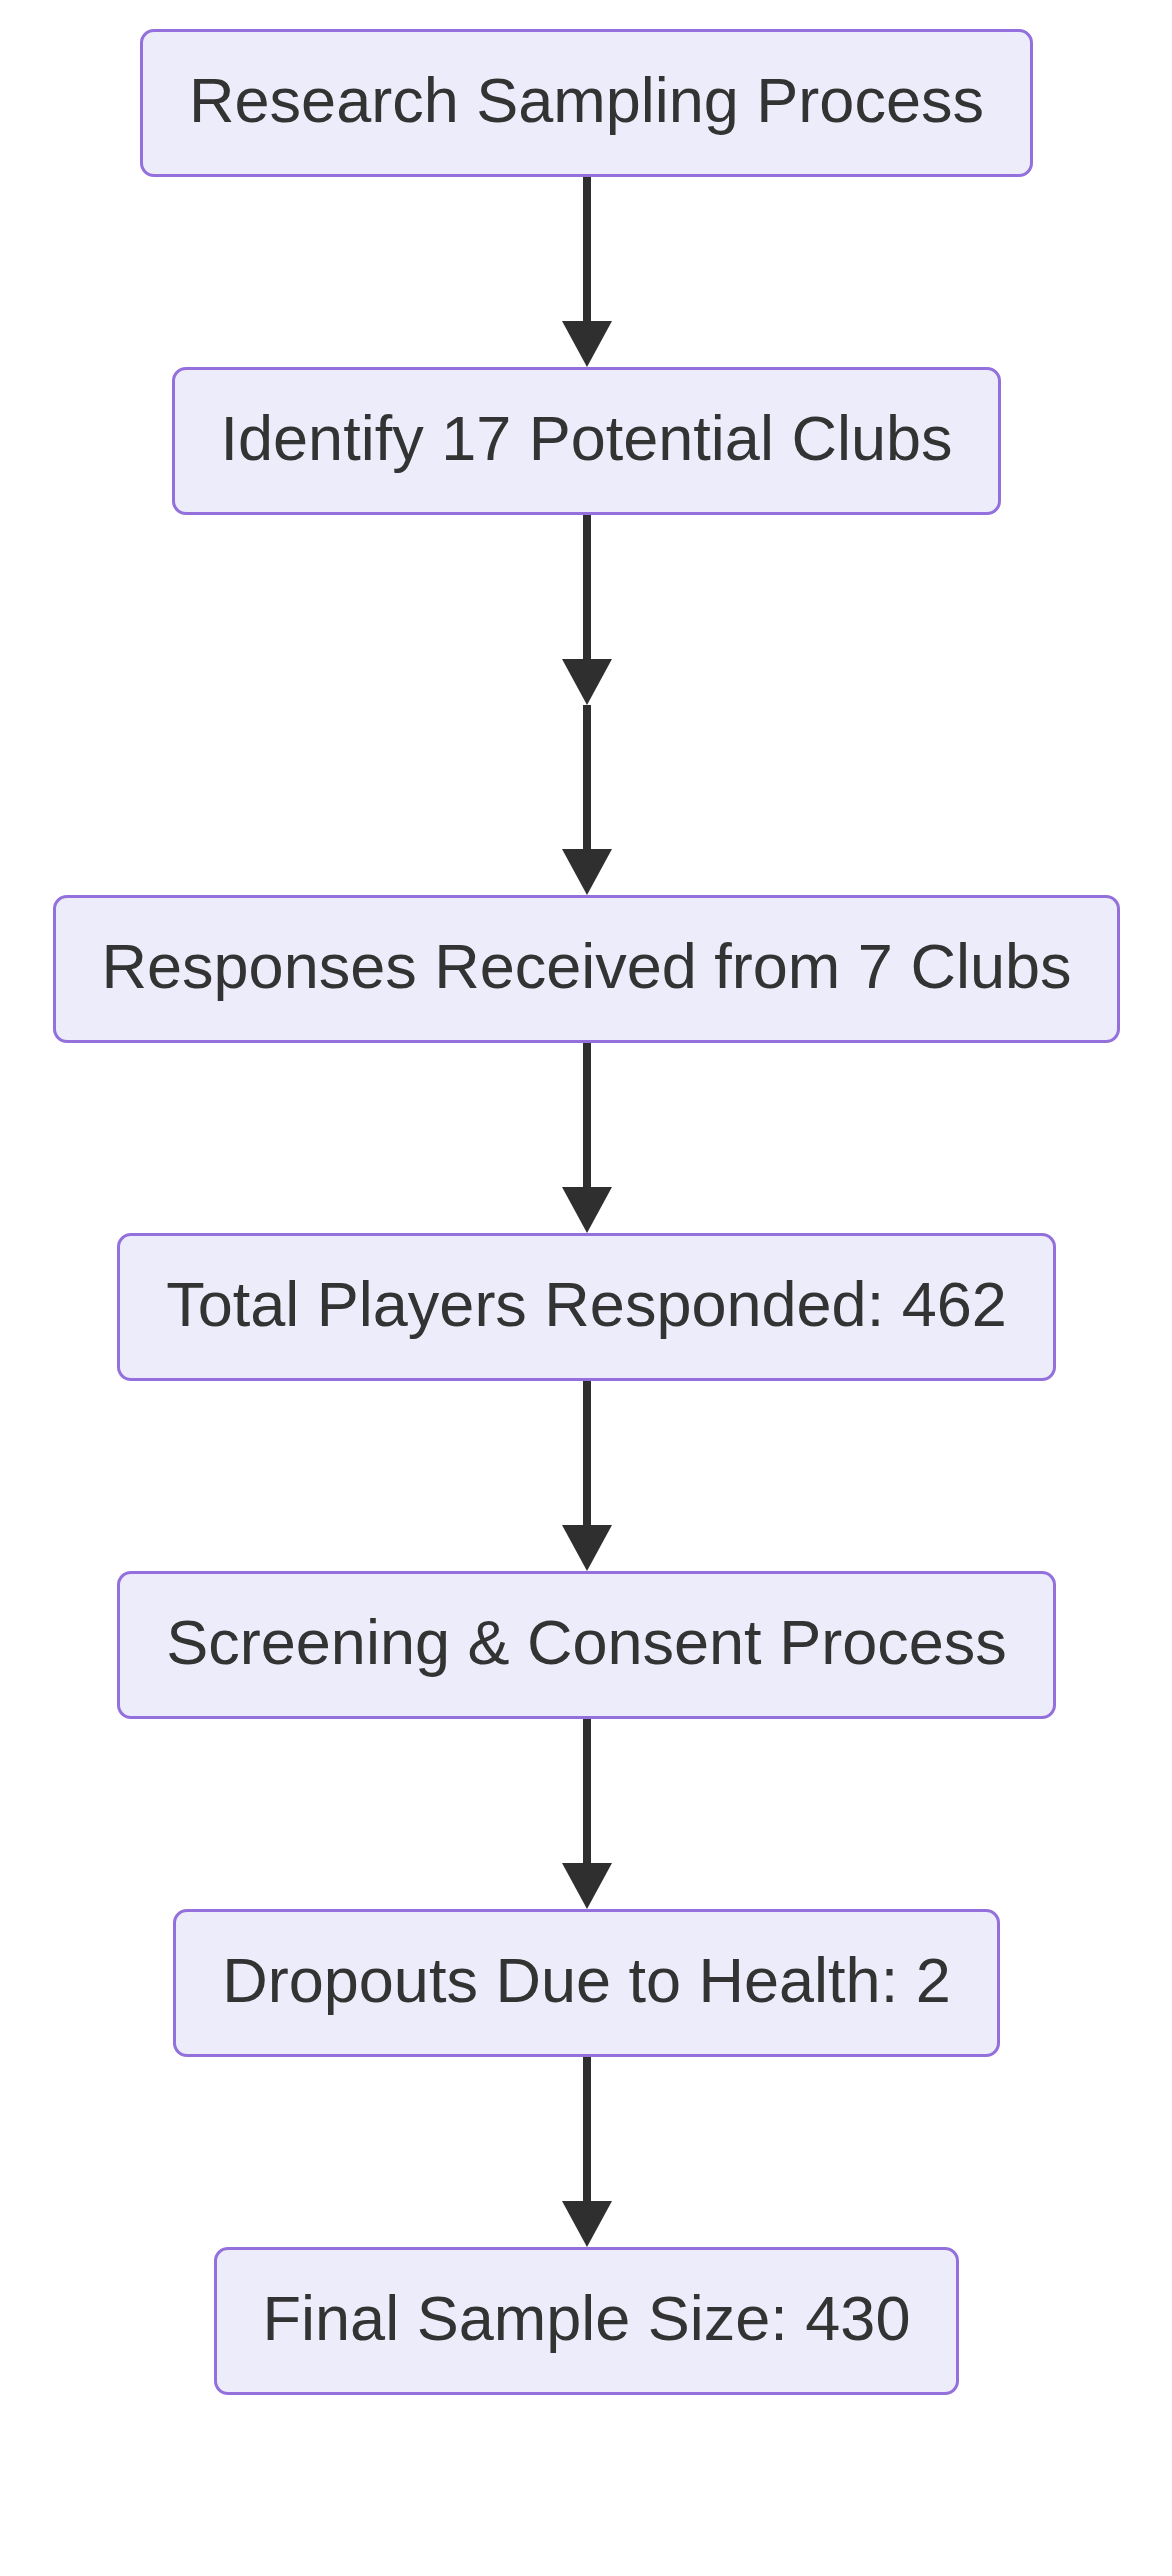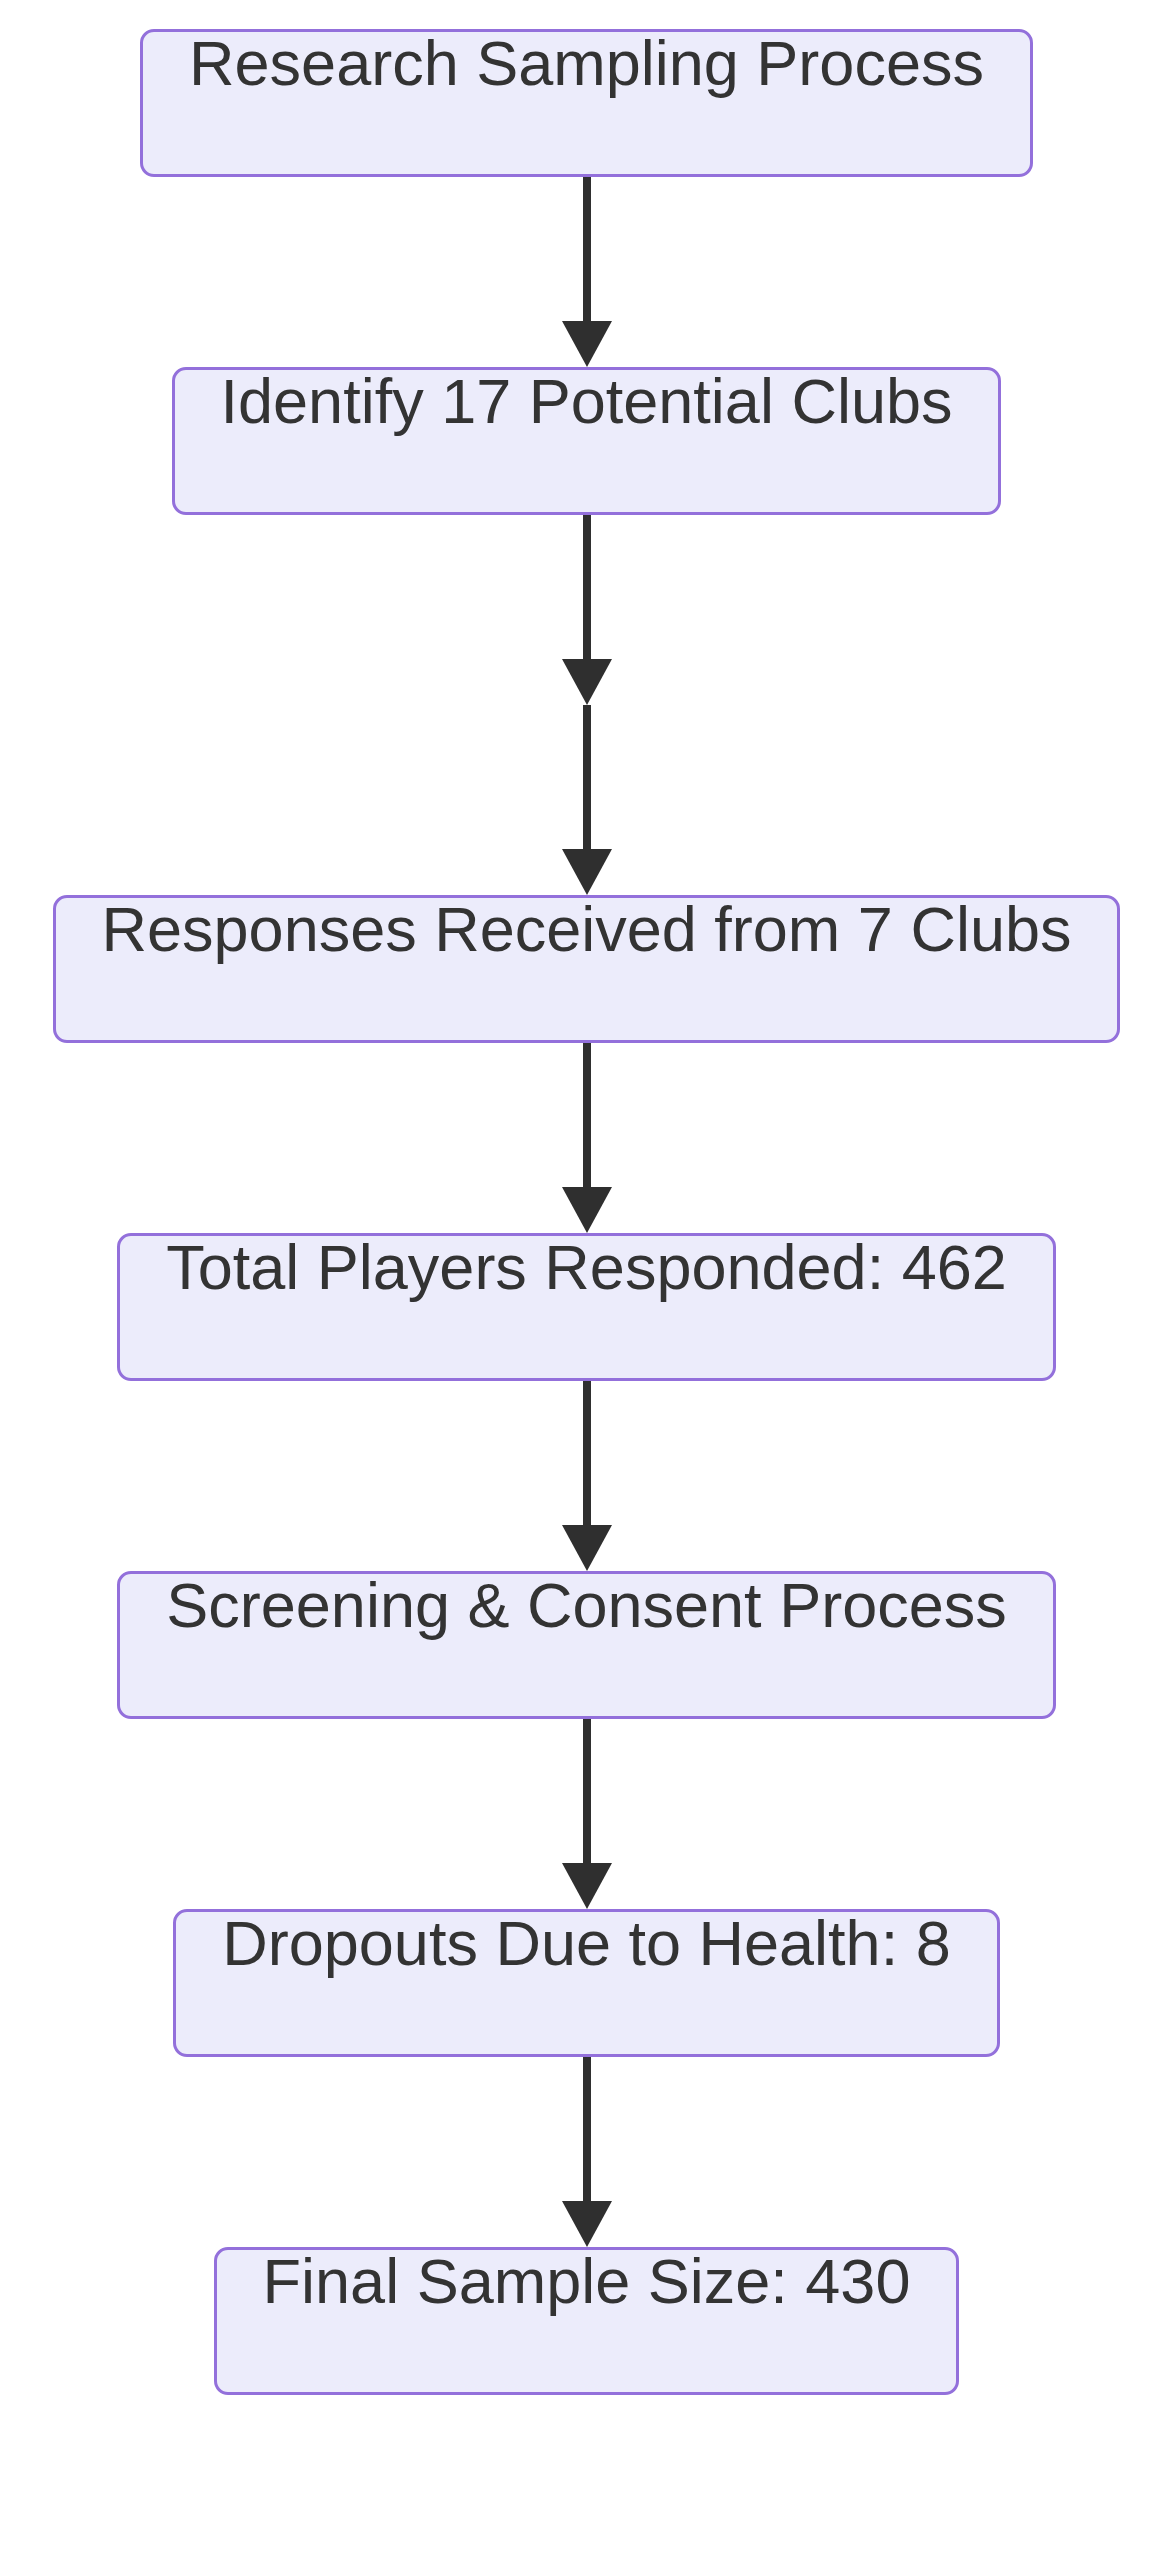--- a/index.html
+++ b/index.html
@@ -19,20 +19,21 @@
     display: flex;
     flex-direction: column;
     align-items: center;
     padding-top: 29px;
     box-sizing: border-box;
   }
   .node {
     height: 148px;
     box-sizing: border-box;
     display: flex;
+    align-items: center;
     justify-content: center;
     padding: 0 46px;
     background: #ECECFB;
     border: 3.5px solid #9370DB;
     border-radius: 14px;
     flex: 0 0 auto;
     white-space: nowrap;
   }
   .node-label {
     font-size: 63px;
@@ -112,21 +113,21 @@
   <div class="node">
     <span class="node-label">Screening &amp; Consent Process</span>
   </div>
 
   <div class="arrow">
     <div class="arrow-line"></div>
     <div class="arrow-head"></div>
   </div>
 
   <div class="node">
-    <span class="node-label">Dropouts Due to Health: 8</span>
+    <span class="node-label">Dropouts Due to Health: 2</span>
   </div>
 
   <div class="arrow">
     <div class="arrow-line"></div>
     <div class="arrow-head"></div>
   </div>
 
   <div class="node">
     <span class="node-label">Final Sample Size: 430</span>
   </div>

